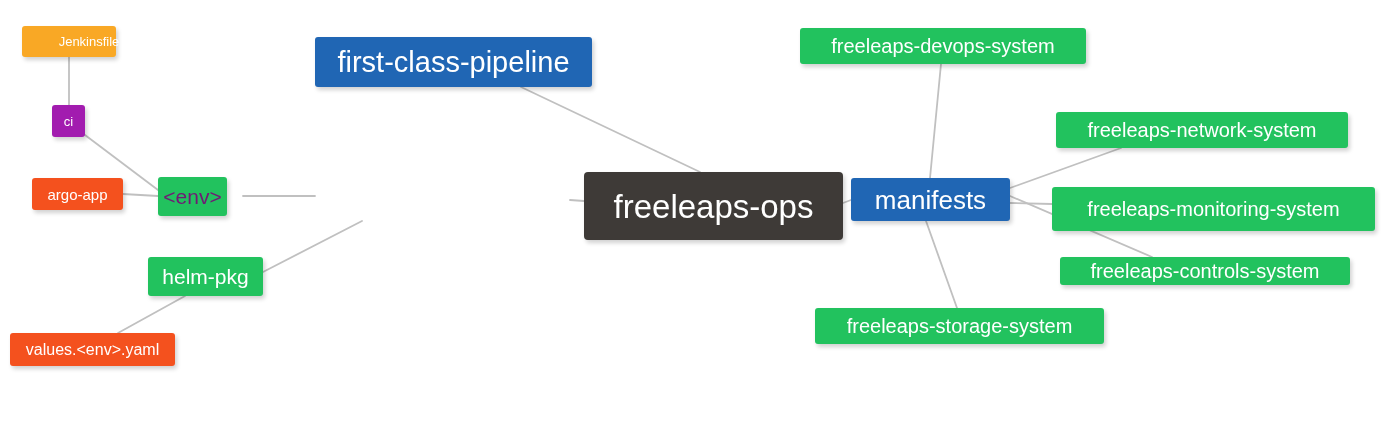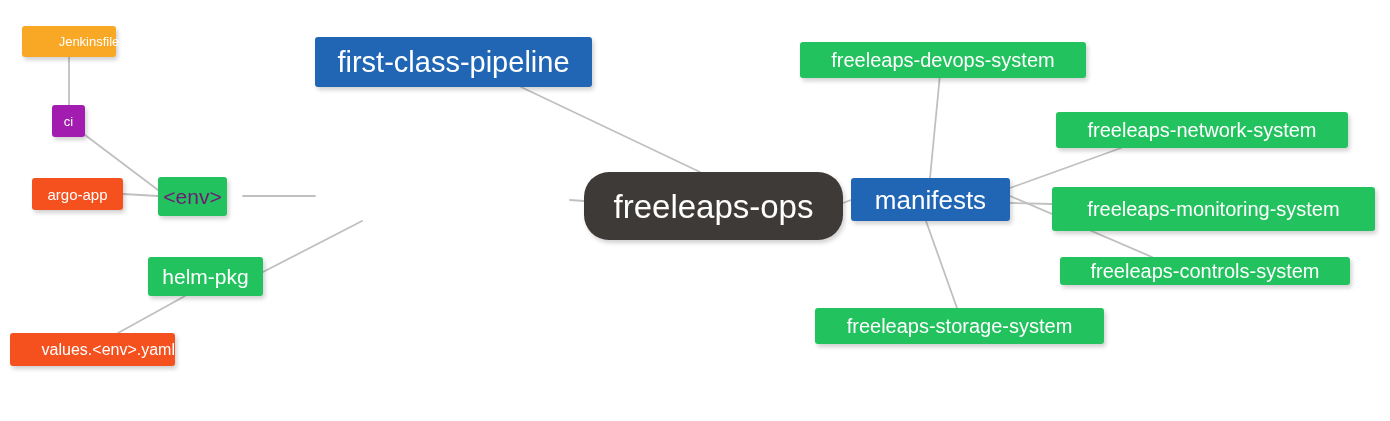--- a/index.html
+++ b/index.html
@@ -44,33 +44,33 @@
     </div>
     <div class="node n-red" style="left: 32px; top: 178px; width: 91px; height: 32px; font-size: 15px; background: rgb(244, 81, 30); color: rgb(255, 255, 255);">
       <span>argo-app</span>
     </div>
     <div class="node n-green" style="left: 158px; top: 177px; width: 69px; height: 39px; font-size: 21px; background: rgb(34, 194, 94); color: #701a75;">
       <span>&lt;env&gt;</span>
     </div>
     <div class="node n-green" style="left: 148px; top: 257px; width: 115px; height: 39px; font-size: 21px; background: rgb(34, 194, 94); color: rgb(255, 255, 255);">
       <span>helm-pkg</span>
     </div>
-    <div class="node n-red" style="left: 10px; top: 333px; width: 165px; height: 33px; font-size: 16px; background: rgb(244, 81, 30); color: rgb(255, 255, 255); justify-content: flex-end;">
+    <div class="node n-red" style="left: 10px; top: 333px; width: 165px; height: 33px; font-size: 16px; background: rgb(244, 81, 30); color: rgb(255, 255, 255);">
       <span>values.&lt;env&gt;.yaml</span>
     </div>
     <div class="node n-blue" style="left: 315px; top: 37px; width: 277px; height: 50px; font-size: 29px; background: rgb(32, 102, 180); color: rgb(255, 255, 255);">
       <span>first-class-pipeline</span>
     </div>
-    <div class="node n-root" style="left: 584px; top: 172px; width: 259px; height: 68px; font-size: 33px; background: rgb(62, 58, 55); color: rgb(255, 255, 255); border-radius: 25px;">
+    <div class="node n-root" style="left: 584px; top: 172px; width: 259px; height: 68px; font-size: 33px; background: rgb(62, 58, 55); color: rgb(255, 255, 255);">
       <span>freeleaps-ops</span>
     </div>
     <div class="node n-blue" style="left: 851px; top: 178px; width: 159px; height: 43px; font-size: 26px; background: rgb(32, 102, 180); color: rgb(255, 255, 255);">
       <span>manifests</span>
     </div>
-    <div class="node n-green" style="left: 800px; top: 28px; width: 286px; height: 36px; font-size: 20px; background: rgb(34, 194, 94); color: rgb(255, 255, 255); margin-top: 14px;">
+    <div class="node n-green" style="left: 800px; top: 28px; width: 286px; height: 36px; font-size: 20px; background: rgb(34, 194, 94); color: rgb(255, 255, 255);">
       <span>freeleaps-devops-system</span>
     </div>
     <div class="node n-green" style="left: 1056px; top: 112px; width: 292px; height: 36px; font-size: 20px; background: rgb(34, 194, 94); color: rgb(255, 255, 255);">
       <span>freeleaps-network-system</span>
     </div>
     <div class="node n-green" style="left: 1052px; top: 187px; width: 323px; height: 44px; font-size: 20px; background: rgb(34, 194, 94); color: rgb(255, 255, 255);">
       <span>freeleaps-monitoring-system</span>
     </div>
     <div class="node n-green" style="left: 1060px; top: 257px; width: 290px; height: 28px; font-size: 20px; background: rgb(34, 194, 94); color: rgb(255, 255, 255);">
       <span>freeleaps-controls-system</span>

